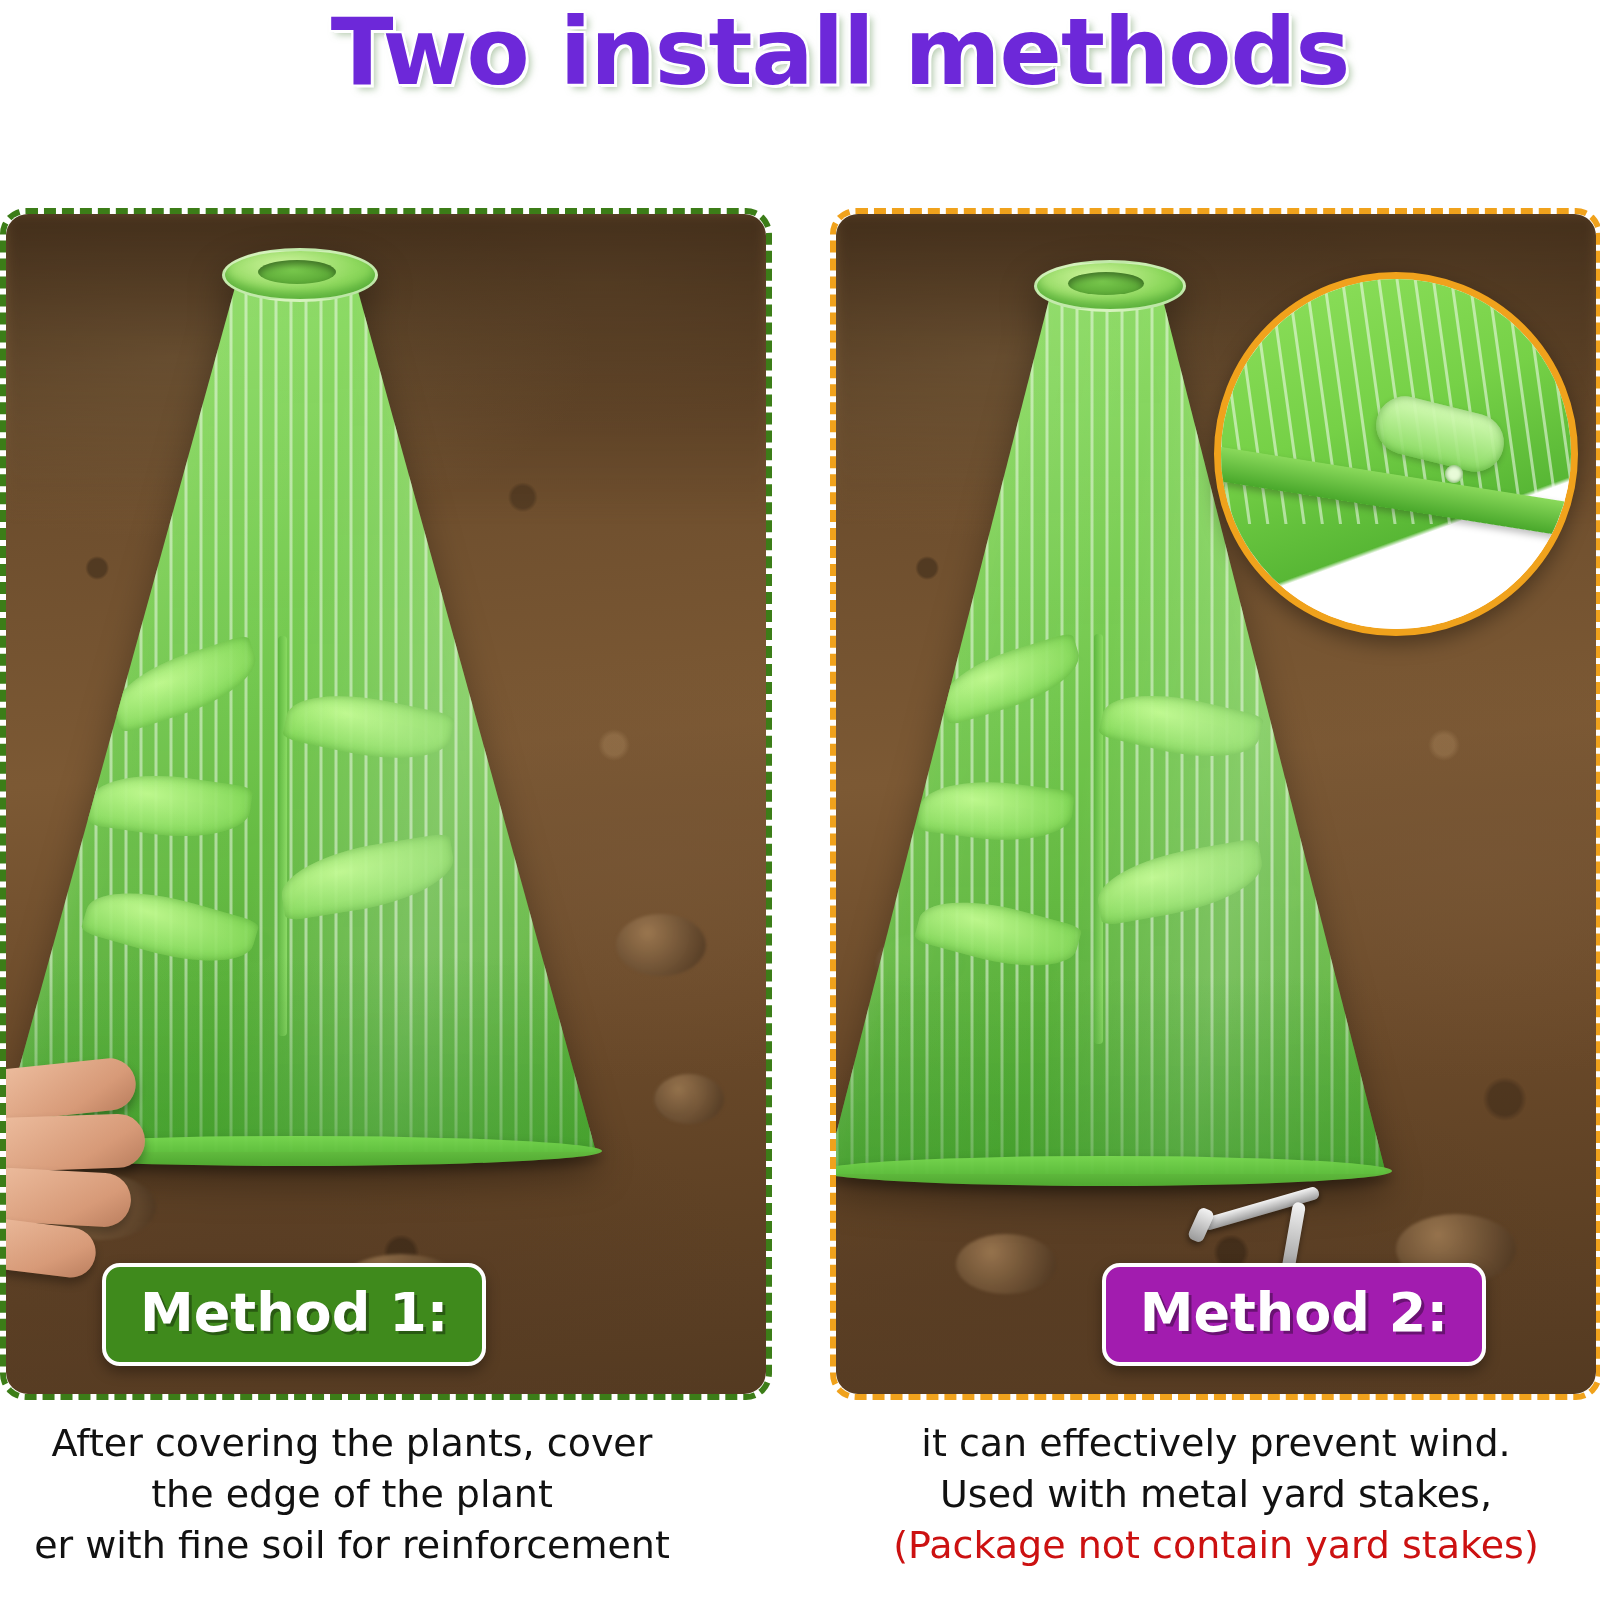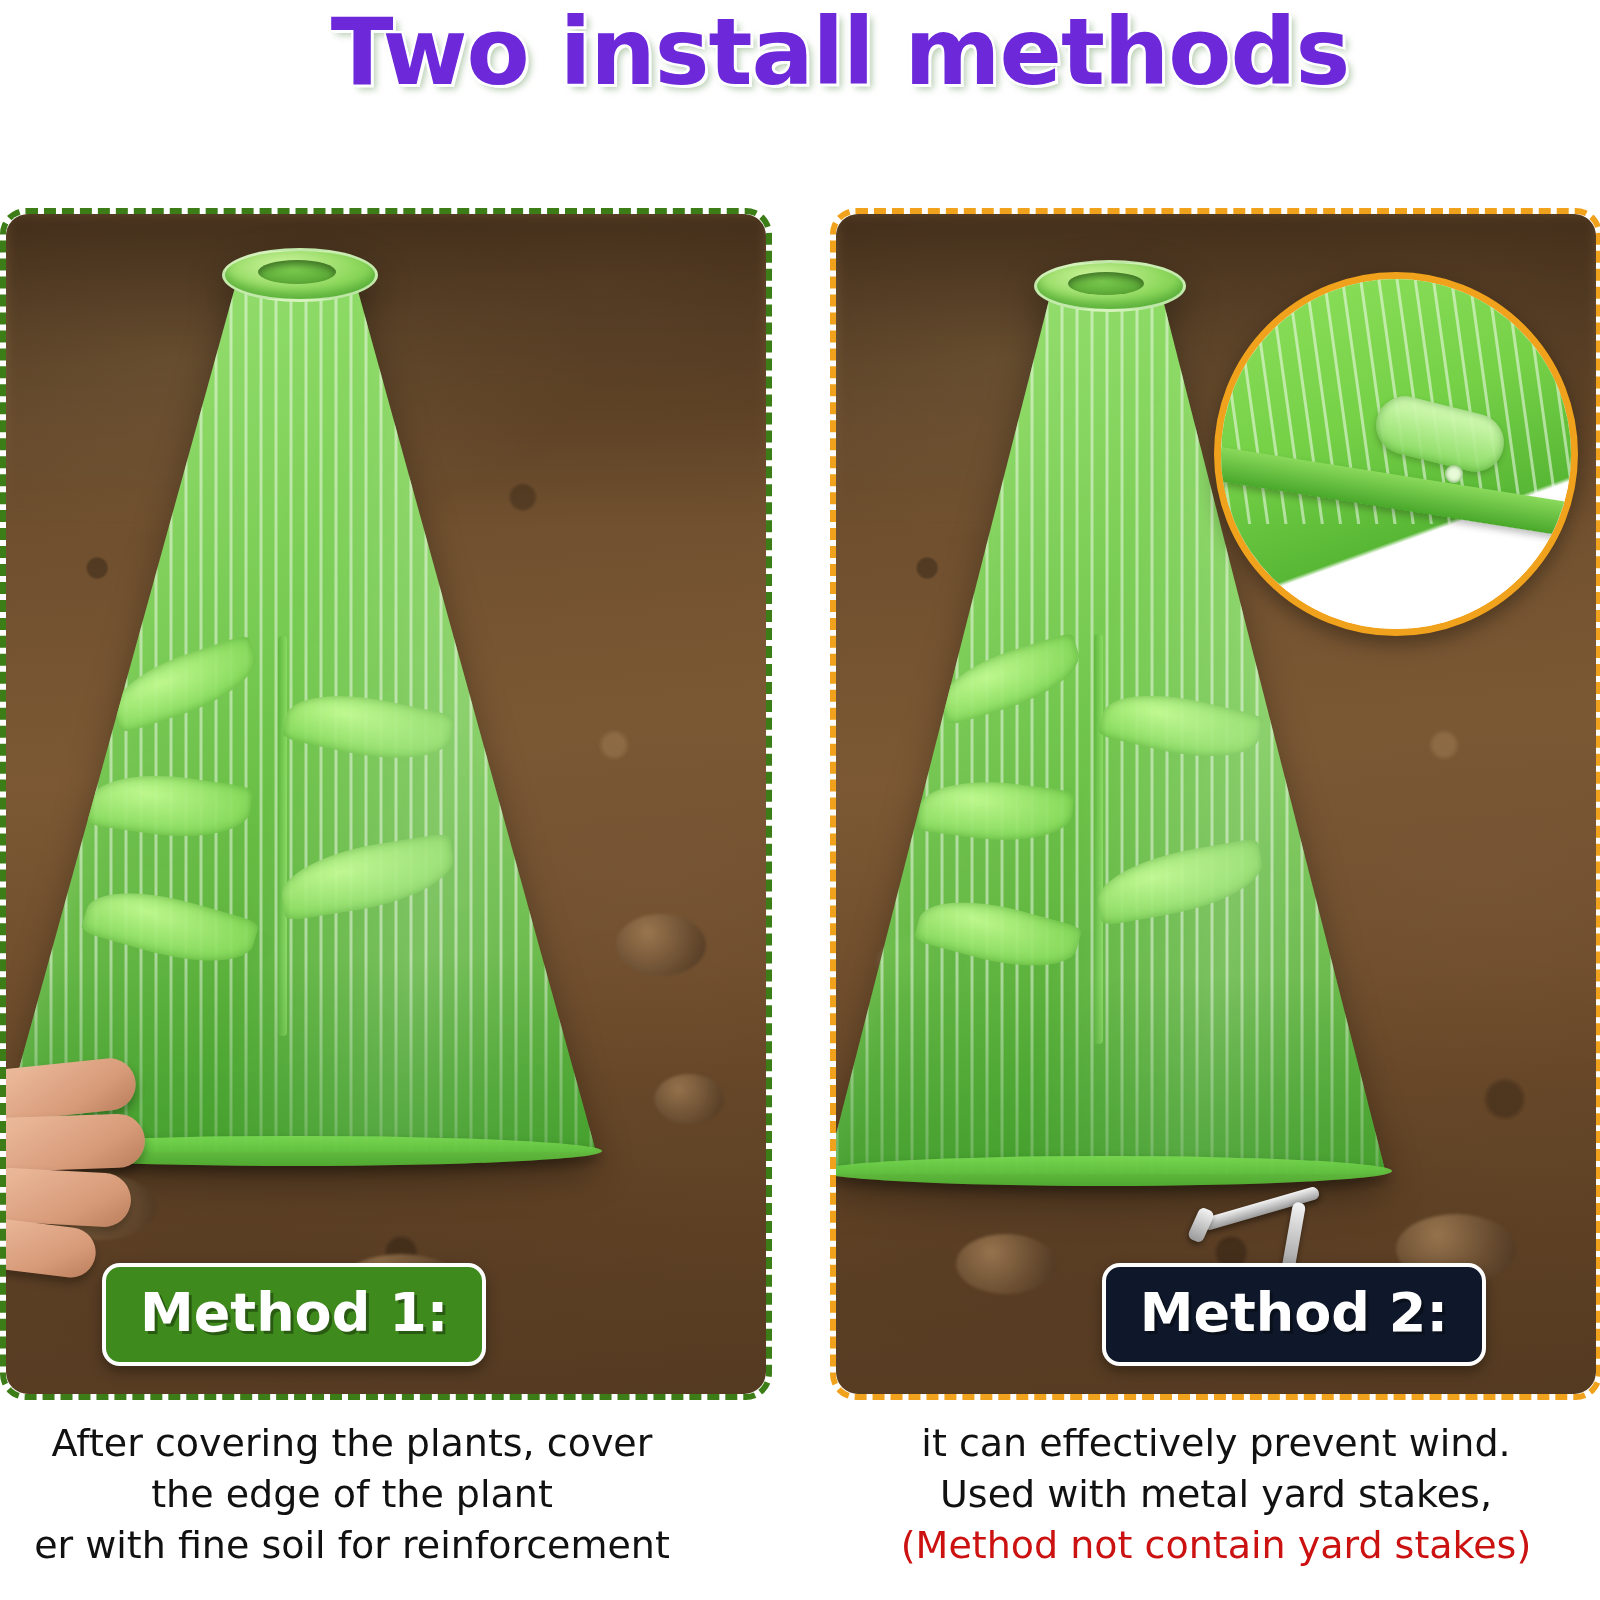--- a/index.html
+++ b/index.html
@@ -268,21 +268,21 @@
     padding: 14px 34px 18px 34px;
     font-family: "DejaVu Sans", sans-serif;
     font-weight: bold;
     font-size: 54px;
     color: #ffffff;
     text-shadow: 3px 3px 0 rgba(0,0,0,0.35);
     box-shadow: 0 6px 14px rgba(0,0,0,0.35);
     white-space: nowrap;
   }
   .chip-1 { left: 96px;  background: #3f8a1c; border: 4px solid #ffffff; }
-  .chip-2 { right: 110px; background: #0f172a; border: 4px solid #ffffff; }
+  .chip-2 { right: 110px; background: #a21caf; border: 4px solid #ffffff; }
 
   
   .caption {
     position: absolute;
     top: 1418px;
     font-family: "DejaVu Sans", sans-serif;
     font-size: 38px;
     line-height: 1.34;
     color: #111111;
     text-align: center;
@@ -390,14 +390,14 @@
 
 <div class="caption caption-left">
   <div>After covering the plants, cover</div>
   <div>the edge of the plant</div>
   <div>er with fine soil for reinforcement</div>
 </div>
 
 <div class="caption caption-right">
   <div>it can effectively prevent wind.</div>
   <div>Used with metal yard stakes,</div>
-  <div class="note">(Method  not contain yard stakes)</div>
+  <div class="note">(Package  not contain yard stakes)</div>
 </div>
 
 </body></html>

